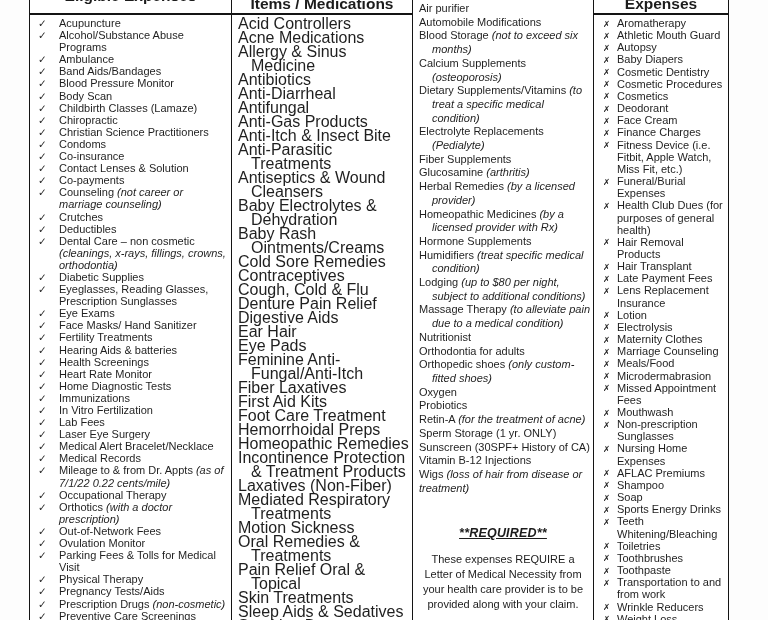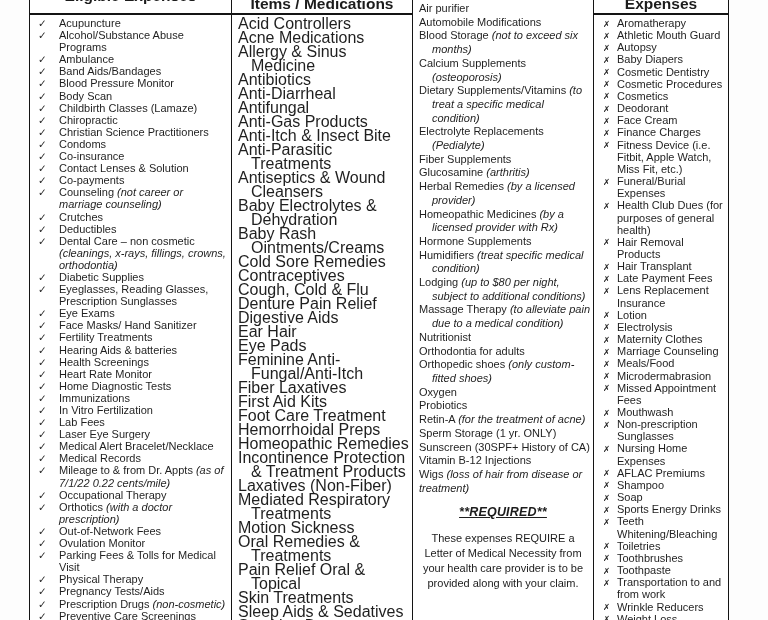--- a/index.html
+++ b/index.html
@@ -31,21 +31,21 @@
   .col-2 .list li{font-size:11px;line-height:13.7px;padding-left:13px;text-indent:-13px;}
   .col-3 .list li{font-size:11px;line-height:12.15px;padding-left:17px;position:relative;}
   .col-3 .mk{position:absolute;left:3px;top:0.5px;font-size:8.5px;font-weight:700;font-family:"DejaVu Sans",sans-serif;color:#222;}
   .it{font-style:italic;}
   .un{}
   li.blank{height:13px;}
   li.sub{padding-left:52px !important;text-indent:0 !important;position:relative;}
   li.sub .dash{position:absolute;left:28px;top:0;}
   li.noind{padding-left:0 !important;text-indent:0 !important;}
   .req-title{
-    margin-top:10px;text-align:center;font-size:12.5px;font-weight:700;
+    margin-top:31px;text-align:center;font-size:12.5px;font-weight:700;
     font-style:italic;text-decoration:underline;letter-spacing:0.2px;
   }
   .req-body{margin:12px 3px 0;text-align:center;font-size:11px;line-height:15px;}
 </style>
 </head>
 <body>
 
 <div class="page">
   <div class="table">
 

